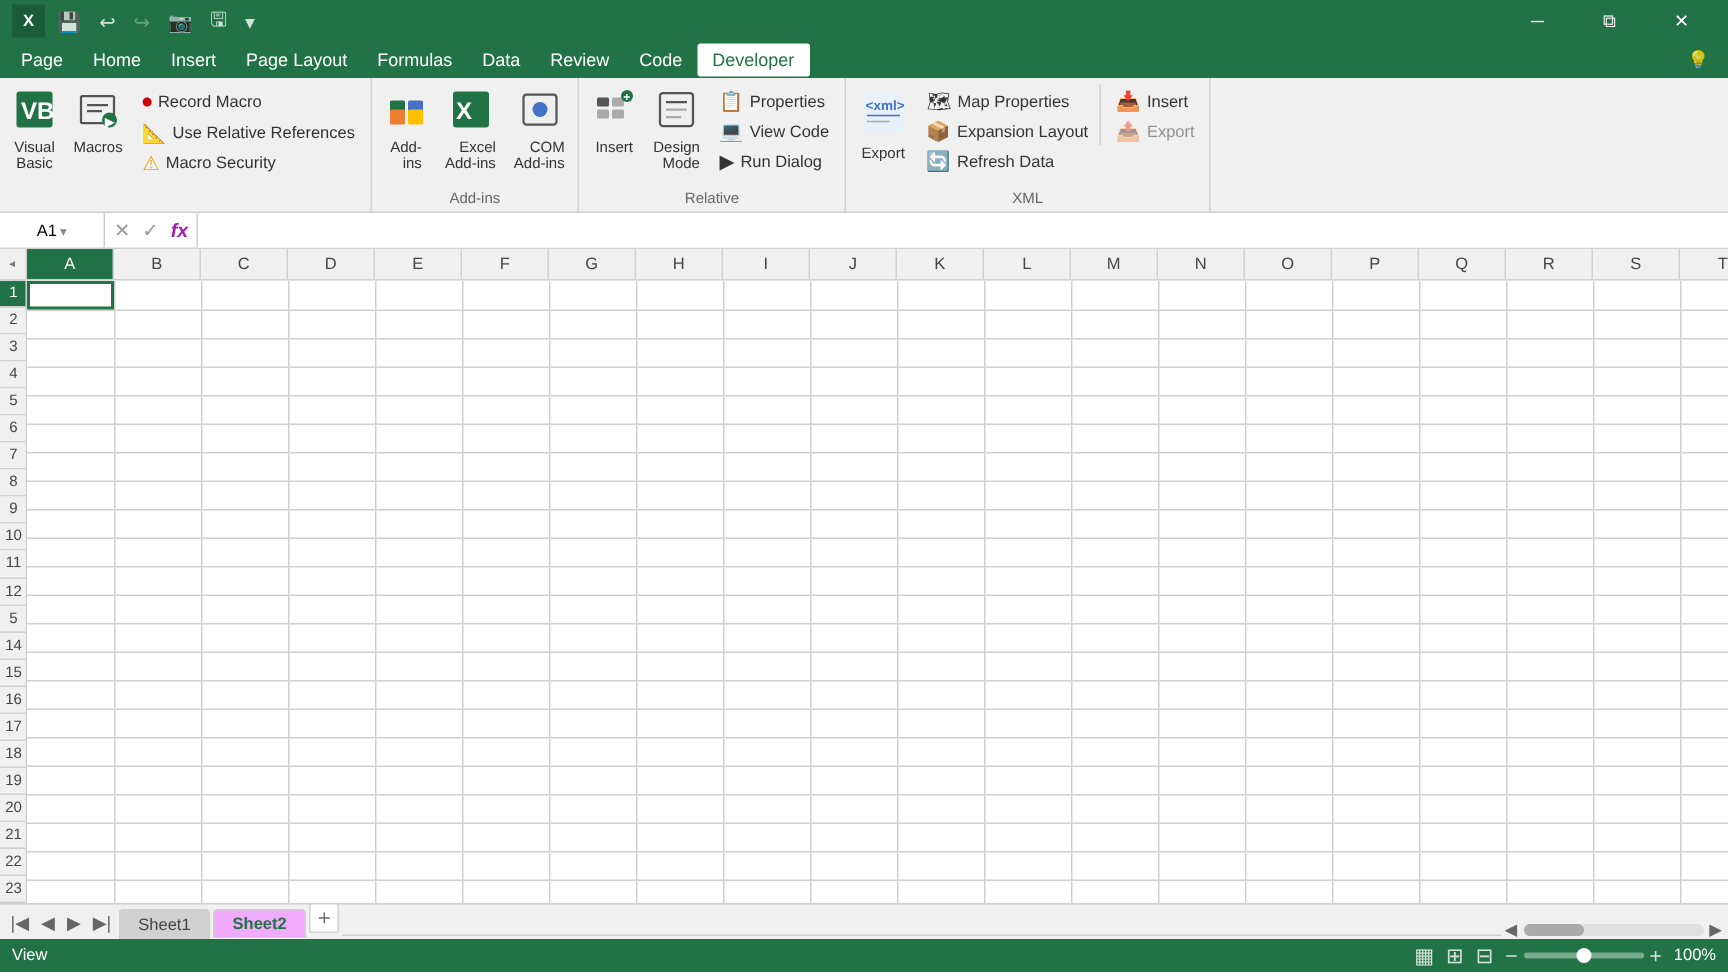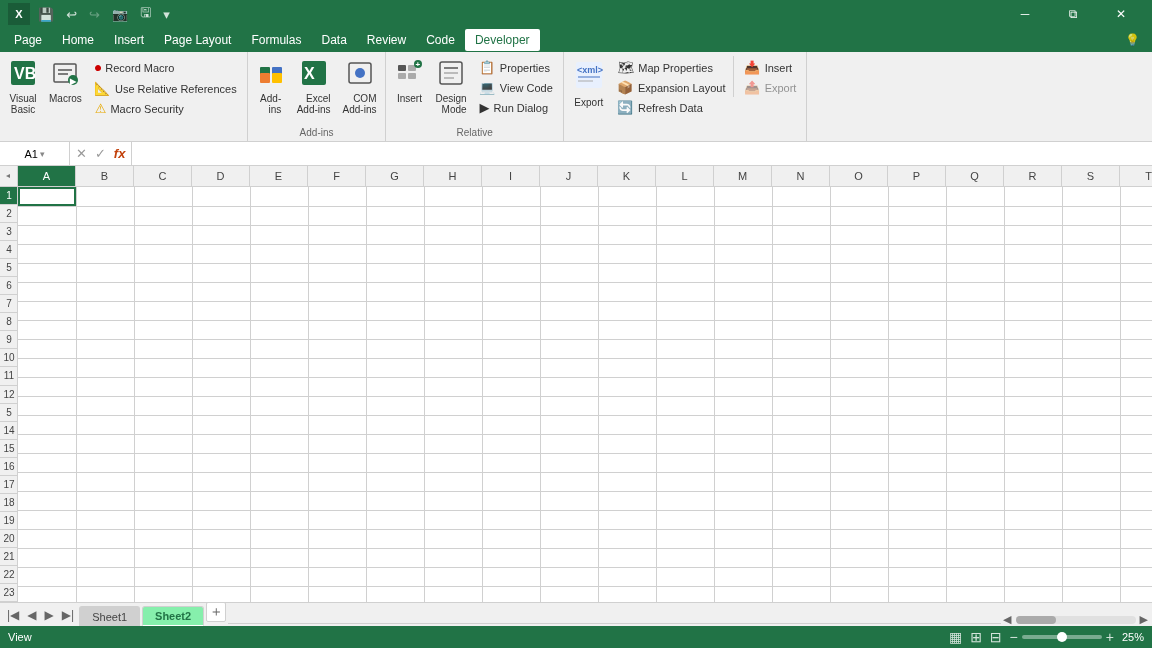--- a/index.html
+++ b/index.html
@@ -139,21 +139,21 @@
       justify-content: center;
     }
     .formula-icons {
       display: flex;
       align-items: center;
       padding: 0 4px;
       gap: 4px;
       border-right: 1px solid #d0d0d0;
       height: 100%;
     }
-    .formula-icon { font-size: 13px; color: #c2410c; cursor: pointer; padding: 0 2px; }
+    .formula-icon { font-size: 13px; color: #a21caf; cursor: pointer; padding: 0 2px; }
     .formula-input {
       flex: 1;
       border: none;
       outline: none;
       padding: 0 6px;
       font-size: 11px;
       height: 100%;
     }
     .col-header {
       display: flex;
@@ -197,21 +197,21 @@
       border-bottom: none;
       background: #d0d0d0;
       font-size: 11px;
       cursor: pointer;
       border-radius: 3px 3px 0 0;
       color: #444;
       height: 20px;
       display: flex;
       align-items: center;
     }
-    .sheet-tab.active { background: #86efac; color: #217346; font-weight: bold; border-bottom: 1px solid white; }
+    .sheet-tab.active { background: #f0abfc; color: #217346; font-weight: bold; border-bottom: 1px solid white; }
     .sheet-nav { display: flex; align-items: center; gap: 2px; padding-bottom: 4px; }
     .sheet-nav-btn { font-size: 12px; color: #666; cursor: pointer; padding: 0 3px; }
     .add-sheet-btn { width: 20px; height: 20px; display: flex; align-items: center; justify-content: center; border: 1px solid #d0d0d0; border-radius: 2px; cursor: pointer; font-size: 14px; color: #666; margin-bottom: 4px; background: white; }
 
     
     .status-bar {
       height: 22px;
       background: #217346;
       display: flex;
       align-items: center;
@@ -429,20 +429,21 @@
           <div class="rb-btn-small">
             <span class="icon-sm" style="color:#217346;">📥</span>
             <span>Insert</span>
           </div>
           <div class="rb-btn-small" style="opacity:0.5;">
             <span class="icon-sm">📤</span>
             <span>Export</span>
           </div>
         </div>
       </div>
+      <div class="ribbon-group-label">XML</div>
     </div>
   </div>
 
   <div class="formula-bar">
     <div class="name-box">
       <span>A1</span>
       <span style="font-size:9px; color:#888; margin-left:2px;">▾</span>
     </div>
     <div class="formula-icons">
       <span class="formula-icon" style="color:#999;">✕</span>
@@ -1039,16 +1040,16 @@
       <span class="view-btn">▦</span>
       <span class="view-btn">⊞</span>
       <span class="view-btn">⊟</span>
       <div class="zoom-bar">
         <span style="color:rgba(255,255,255,0.8); font-size:14px;">−</span>
         <div class="zoom-slider">
           <div class="zoom-thumb"></div>
         </div>
         <span style="color:rgba(255,255,255,0.8); font-size:14px;">+</span>
       </div>
-      <span>25%</span>
+      <span>100%</span>
     </div>
   </div>
 </div>
 
 </body></html>

